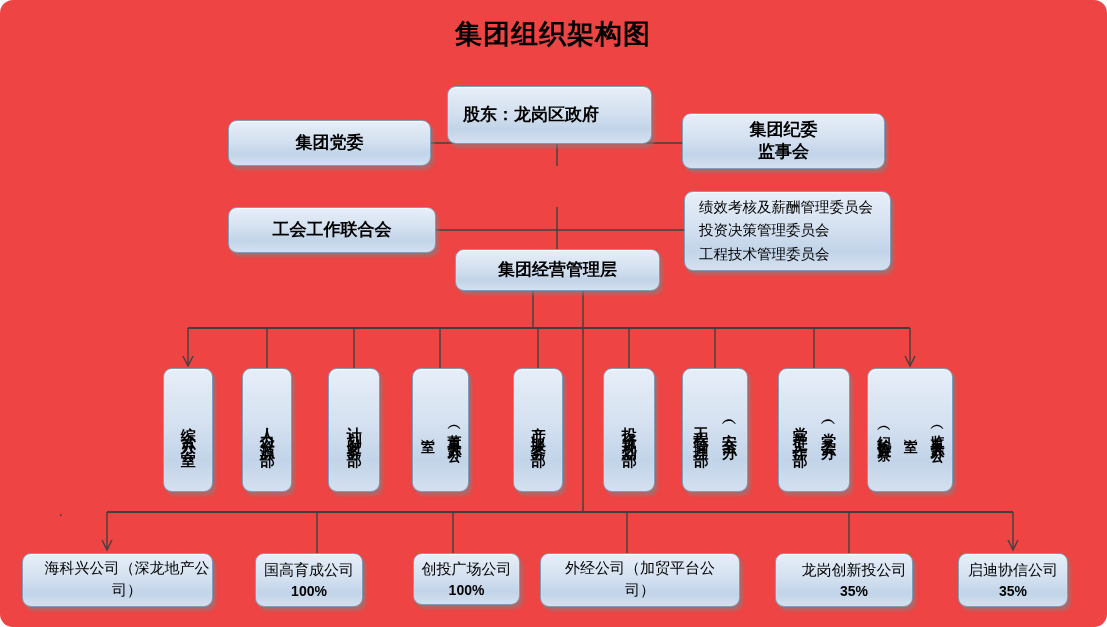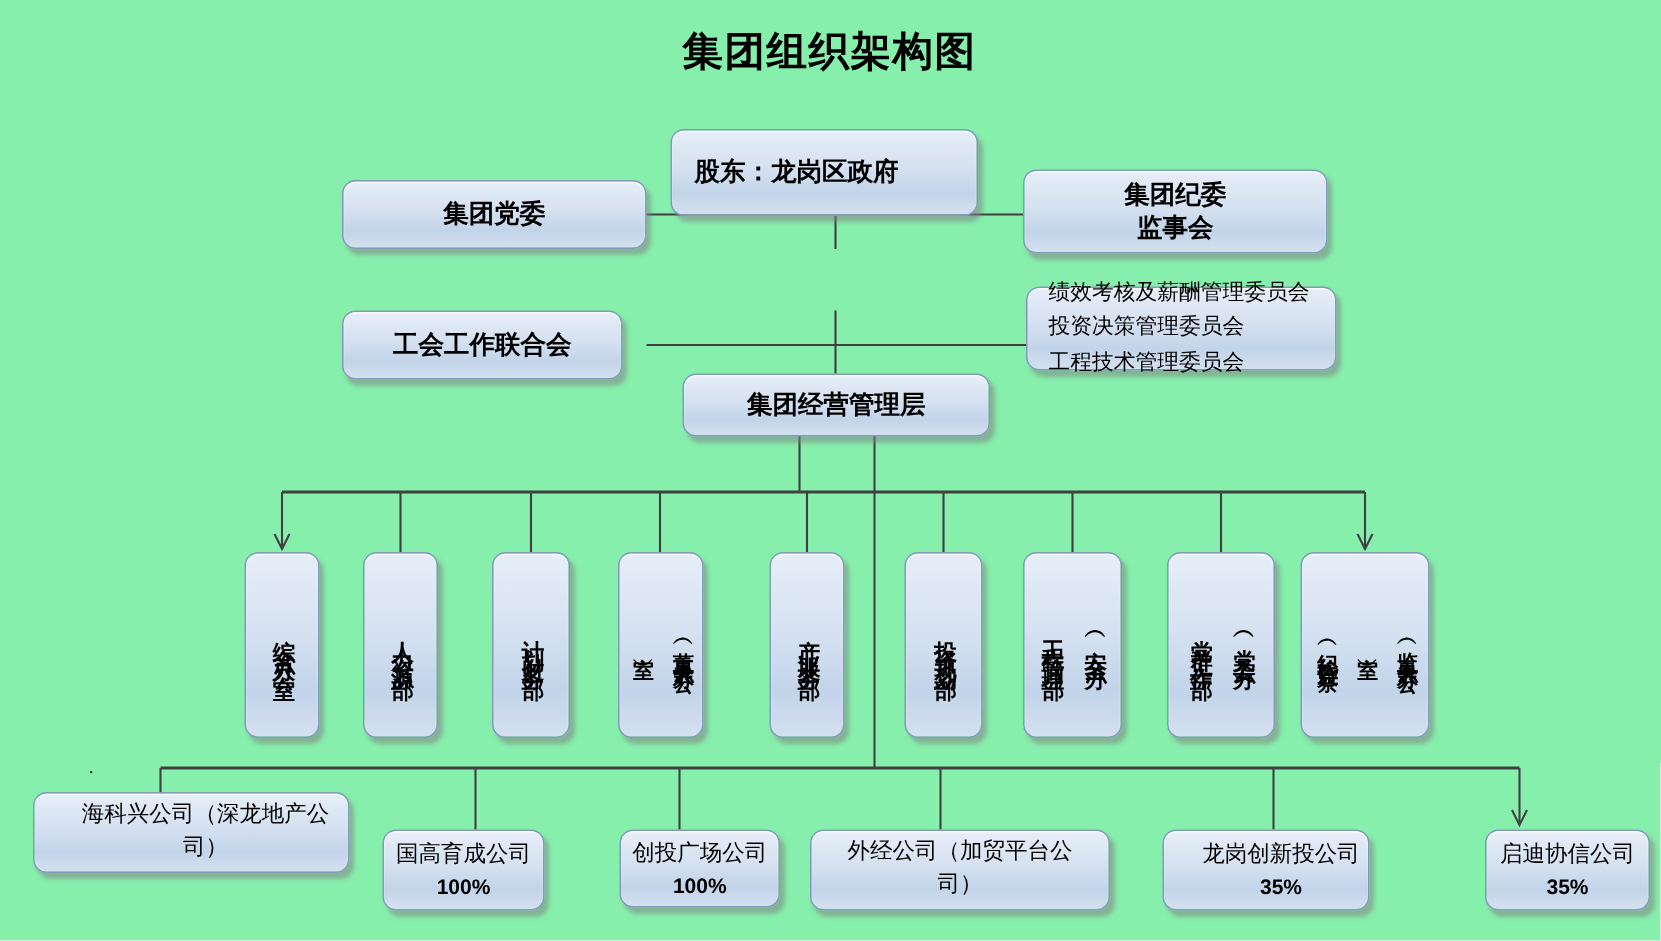--- a/index.html
+++ b/index.html
@@ -8,24 +8,25 @@
     --box-bottom:#c1d3e8;
     --box-border:#7f9db9;
     --line:#404040;
     --shadow:rgba(130,130,130,.55);
     --text:#000000;
   }
   html,body{margin:0;padding:0;background:#ffffff;}
   .stage{
     position:relative;
     width:1107px;height:627px;
-    background:#86efac;
+    background:#ef4444;
     overflow:hidden;
     font-family:"Liberation Serif", serif;
     color:var(--text);
+    border-radius:13px;
   }
   .wires{position:absolute;left:0;top:0;}
   .wires line, .wires polyline{stroke:var(--line);fill:none;}
   .title{
     position:absolute;left:393px;top:16px;width:320px;
     text-align:center;
     font-family:"Liberation Sans", sans-serif;
     font-weight:900;font-size:27px;letter-spacing:1px;
     white-space:pre-line;
   }
@@ -63,40 +64,40 @@
   }
   .dot{
     position:absolute;left:59px;top:504px;
     font-size:14px;color:#333;
   }
   
   #b-shareholder{left:447px;top:86px;width:205px;height:58px;}
   #b-party{left:228px;top:120px;width:203px;height:46px;}
   #b-discipline{left:682px;top:113px;width:203px;height:56px;text-align:center;}
   #b-board{left:455px;top:166px;width:205px;height:42px;}
-  #b-union{left:228px;top:207px;width:187px;height:46px;}
-  #b-committees{left:684px;top:191px;width:207px;height:56px;}
+  #b-union{left:228px;top:207px;width:208px;height:46px;}
+  #b-committees{left:684px;top:191px;width:207px;height:80px;}
   #b-management{left:455px;top:249px;width:205px;height:42px;}
 
   #d1{left:163px;top:368px;width:50px;height:124px;}
   #d2{left:242px;top:368px;width:50px;height:124px;}
   #d3{left:328px;top:368px;width:52px;height:124px;}
   #d4{left:412px;top:368px;width:57px;height:124px;}
   #d5{left:513px;top:368px;width:50px;height:124px;}
   #d6{left:603px;top:368px;width:52px;height:124px;}
   #d7{left:682px;top:368px;width:66px;height:124px;}
   #d8{left:778px;top:368px;width:72px;height:124px;}
   #d9{left:867px;top:368px;width:86px;height:124px;}
 
-  #c1{left:22px;top:528px;width:211px;height:54px;padding-left:19px;}
+  #c1{left:22px;top:553px;width:191px;height:54px;padding-left:19px;}
   #c2{left:255px;top:553px;width:108px;height:54px;}
   #c3{left:413px;top:553px;width:107px;height:52px;}
   #c4{left:540px;top:553px;width:200px;height:54px;}
   #c5{left:775px;top:553px;width:138px;height:54px;padding-left:20px;}
-  #c6{left:958px;top:553px;width:110px;height:54px;margin-left:32px;}
+  #c6{left:958px;top:553px;width:110px;height:54px;}
 </style>
 </head>
 <body>
 
 <div class="stage">
 
   <svg class="wires" width="1107" height="627" viewBox="0 0 1107 627">
 
     <line x1="557" y1="127" x2="557" y2="166" stroke-width="1.4"></line>
 

